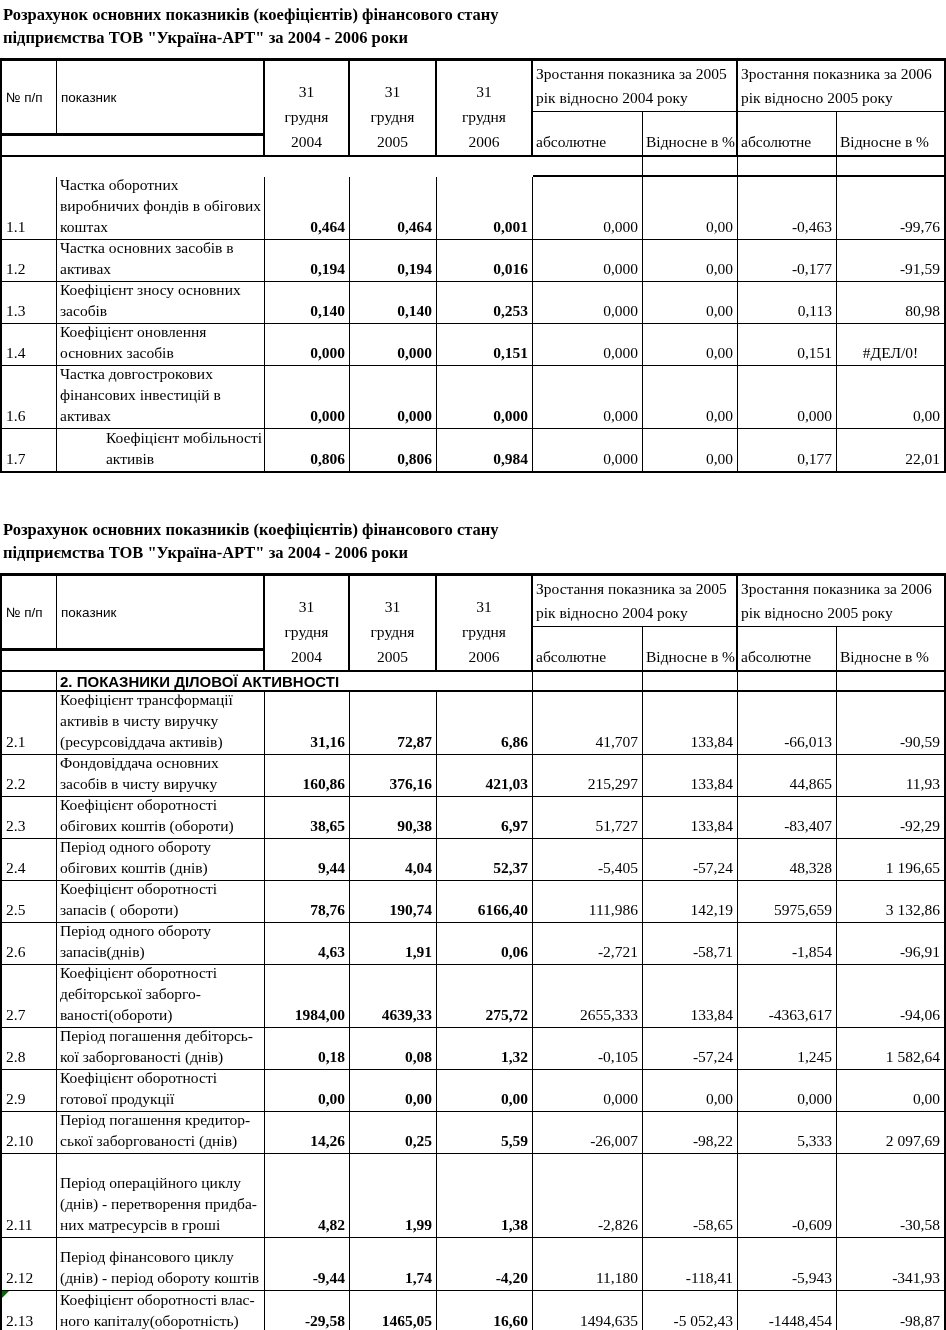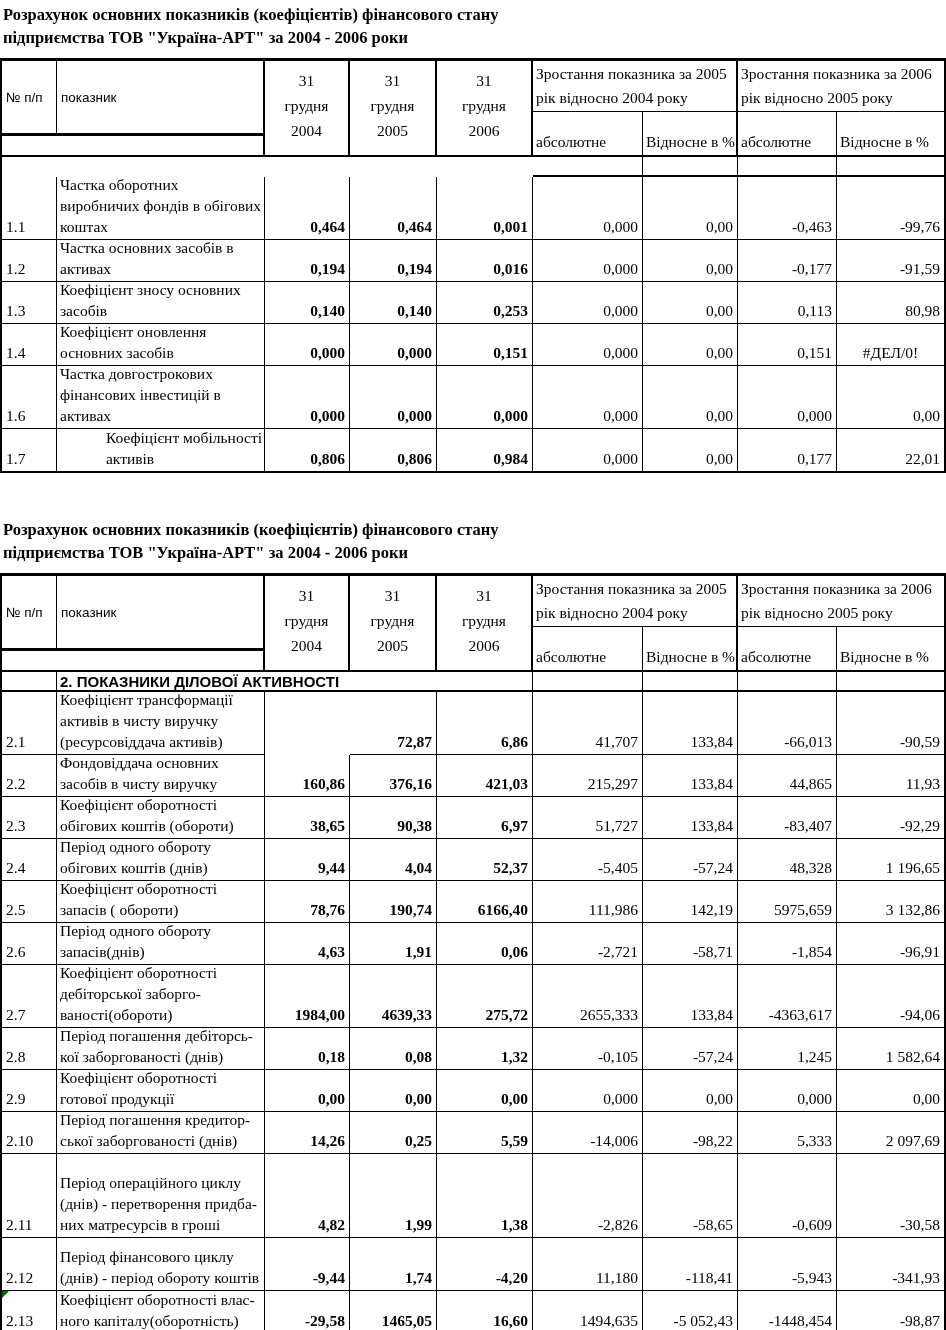--- a/index.html
+++ b/index.html
@@ -30,21 +30,21 @@
     overflow:hidden;
   }
   .bb3{border-bottom-width:3px;}
   .bb2{border-bottom-width:2px;}
   .bb0{border-bottom:none;}
   .br2{border-right-width:2px;}
   .br0{border-right:none;}
 
   .sans{font-family:"Liberation Sans",sans-serif;font-size:13.5px;}
   .hnum,.hind{align-items:center;padding-left:4px;}
-  .year{flex-direction:column;justify-content:flex-end;align-items:center;line-height:25px;padding-bottom:12px;}
+  .year{flex-direction:column;justify-content:flex-end;align-items:center;line-height:25px;padding-bottom:1px;}
   .growth{align-items:center;padding-left:3px;line-height:24px;}
   .habs{align-items:flex-end;padding:0 0 3px 3px;}
   .section-title{
     font-family:"Liberation Sans",sans-serif;
     font-weight:bold;font-size:15px;
     align-items:center;padding-left:3px;white-space:nowrap;
   }
   .rownum{align-items:flex-end;padding:0 0 2px 4px;}
   .label{align-items:flex-end;padding:0 2px 2px 3px;}
   .label div{white-space:nowrap;}
@@ -198,20 +198,21 @@
   <div class="cell bb2" style="grid-area:4/1/5/2"></div>
   <div class="cell section-title bb2" style="grid-area:4/2/5/6">2. ПОКАЗНИКИ ДІЛОВОЇ АКТИВНОСТІ</div>
   <div class="cell bb2" style="grid-area:4/6/5/7"></div>
   <div class="cell bb2" style="grid-area:4/7/5/8"></div>
   <div class="cell bb2" style="grid-area:4/8/5/9"></div>
   <div class="cell bb2 br0" style="grid-area:4/9/5/10"></div>
 <div class="cell rownum" style="grid-area: 5 / 1;">2.1</div>
     <div class="cell label" style="grid-area: 5 / 2;">
       <div>Коефіцієнт трансформації<br>активів в чисту виручку<br>(ресурсовіддача активів)</div>
     </div>
+    <div class="cell num bold" style="grid-area: 5 / 3;">31,16</div>
     <div class="cell num bold" style="grid-area: 5 / 4;">72,87</div>
     <div class="cell num bold" style="grid-area: 5 / 5;">6,86</div>
     <div class="cell num" style="grid-area: 5 / 6;">41,707</div>
     <div class="cell num" style="grid-area: 5 / 7;">133,84</div>
     <div class="cell num" style="grid-area: 5 / 8;">-66,013</div>
     <div class="cell num br0" style="grid-area: 5 / 9;">-90,59</div>
     <div class="cell rownum" style="grid-area: 6 / 1;">2.2</div>
     <div class="cell label" style="grid-area: 6 / 2;">
       <div>Фондовіддача основних<br>засобів в чисту виручку</div>
     </div>
@@ -299,21 +300,21 @@
     <div class="cell num" style="grid-area: 13 / 7;">0,00</div>
     <div class="cell num" style="grid-area: 13 / 8;">0,000</div>
     <div class="cell num br0" style="grid-area: 13 / 9;">0,00</div>
     <div class="cell rownum" style="grid-area: 14 / 1;">2.10</div>
     <div class="cell label" style="grid-area: 14 / 2;">
       <div>Період погашення кредитор-<br>ської заборгованості (днів)</div>
     </div>
     <div class="cell num bold" style="grid-area: 14 / 3;">14,26</div>
     <div class="cell num bold" style="grid-area: 14 / 4;">0,25</div>
     <div class="cell num bold" style="grid-area: 14 / 5;">5,59</div>
-    <div class="cell num" style="grid-area: 14 / 6;">-14,006</div>
+    <div class="cell num" style="grid-area: 14 / 6;">-26,007</div>
     <div class="cell num" style="grid-area: 14 / 7;">-98,22</div>
     <div class="cell num" style="grid-area: 14 / 8;">5,333</div>
     <div class="cell num br0" style="grid-area: 14 / 9;">2 097,69</div>
     <div class="cell rownum" style="grid-area: 15 / 1;">2.11</div>
     <div class="cell label" style="grid-area: 15 / 2;">
       <div>Період операційного циклу<br>(днів) - перетворення придба-<br>них матресурсів в гроші</div>
     </div>
     <div class="cell num bold" style="grid-area: 15 / 3;">4,82</div>
     <div class="cell num bold" style="grid-area: 15 / 4;">1,99</div>
     <div class="cell num bold" style="grid-area: 15 / 5;">1,38</div>

